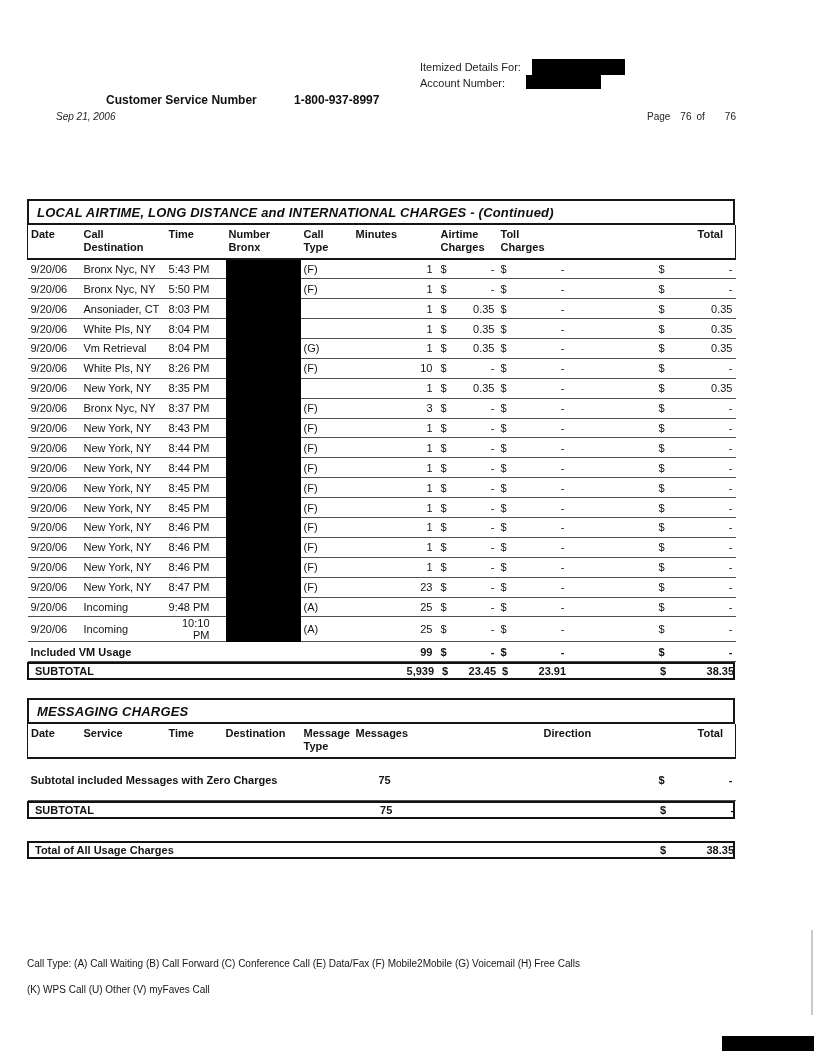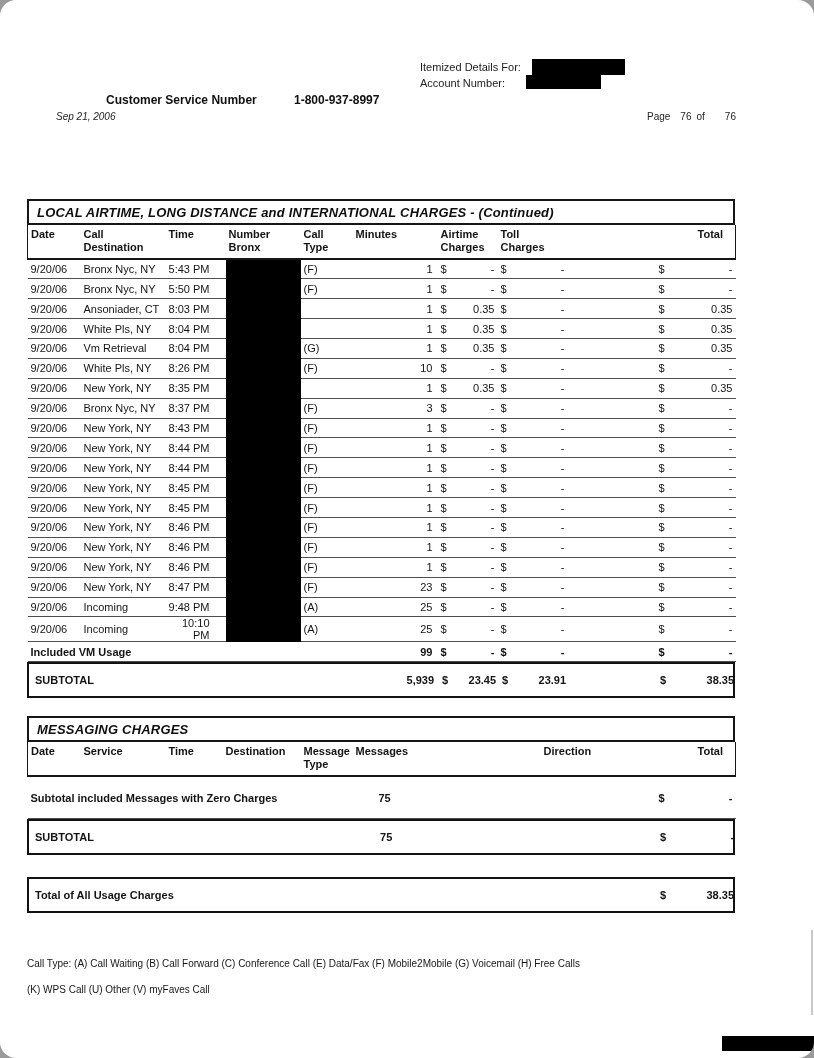--- a/index.html
+++ b/index.html
@@ -1,18 +1,18 @@
 <!DOCTYPE html>
 <html><head>
 <meta charset="utf-8">
 <style>
   * { margin:0; padding:0; box-sizing:border-box; }
   html,body { background:#9a9a9a; }
   body { font-family:"Liberation Sans", sans-serif; }
-  .page { position:relative; width:814px; height:1058px; margin:0 auto; background:#ffffff; color:#111; overflow:hidden;border-radius:16px; }
+  .page { position:relative; width:814px; height:1058px; margin:0 auto; background:#ffffff; color:#111; overflow:hidden; }
   .abs { position:absolute; }
   .redact-bar { position:absolute; background:#000; }
 
   
   .hdr-small { font-size:11px; color:#1c1c1c; }
   .cs-line { font-size:12px; font-weight:bold; color:#111;margin-left:39px; }
   .date-line { font-size:10px; color:#222; }
   .page-line { font-size:10px; color:#222; display:flex; align-items:baseline; }
   .page-line span { display:inline-block; }
 
@@ -30,21 +30,21 @@
   .charges tbody td { height:19.9px; padding:0 3px; border-bottom:1px solid #4e4e4e; vertical-align:middle; }
   .charges tbody td.redacted { background:#000; border-bottom-color:#000; }
   .c-time { text-align:right; padding-right:16px !important; }
   .c-min  { text-align:right; padding-right:5px !important; }
   td.c-money { padding:0 !important; }
   .money { display:flex; justify-content:space-between; padding:0 3px; }
   .included td { border-bottom:none; height:20px; }
   .lbl { font-weight:bold; }
 
   .box2 { border:2px solid #121212; }
-  .box2 table.grid td { height:32px; padding:0 3px; font-weight:bold; vertical-align:middle; }
+  .box2 table.grid td { height:14px; padding:0 3px; font-weight:bold; vertical-align:middle; }
   .box2 td.c-money { padding:0 !important; }
 
   .msg-section { margin-top:18px; }
   .messaging tbody td.zero-row-cell { height:42px; padding:0 3px; border-bottom:1px solid #4e4e4e; vertical-align:middle; }
   .m-msgval { padding-left:26px !important; font-weight:bold; }
 
   .grand { margin-top:22px; }
 
   .footer-line { position:absolute; left:27px; font-size:10px; color:#161616; }
 

